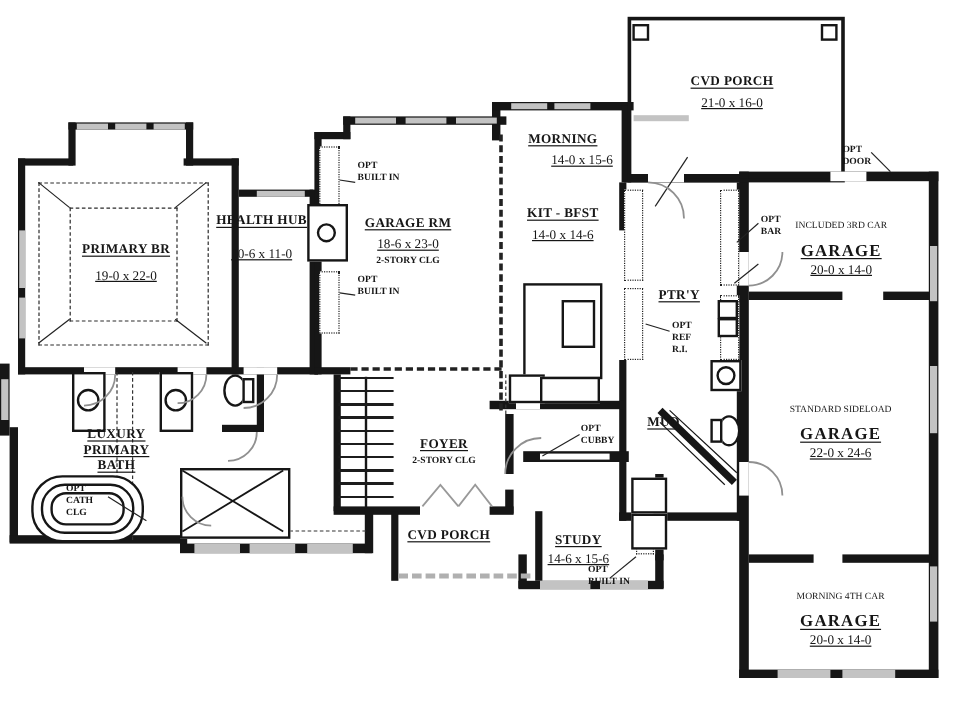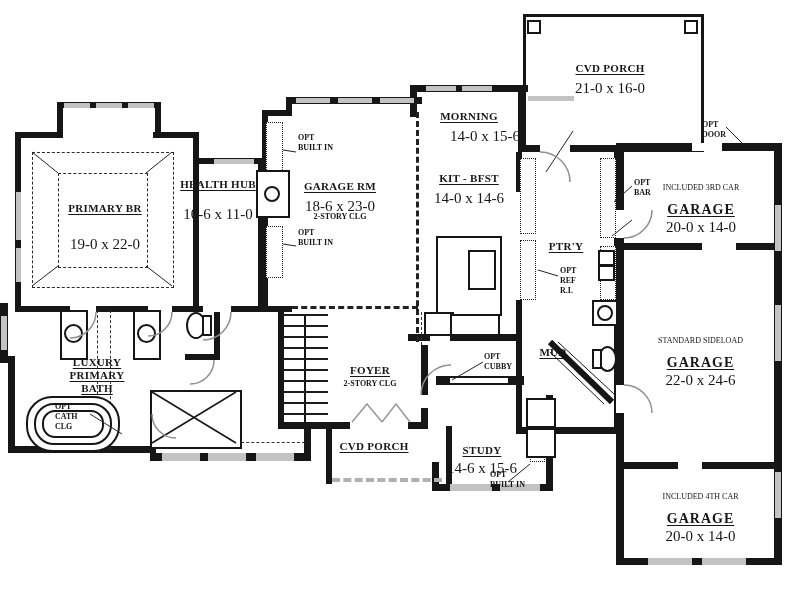--- a/index.html
+++ b/index.html
@@ -17,21 +17,21 @@
   .dash-box{position:absolute;border:1.5px dashed #2a2a2a;z-index:1;}
   .dot-box{position:absolute;border:1.5px dotted #222;z-index:1;background:#fff;}
   .fix{position:absolute;border:2px solid #161616;background:#fff;z-index:2;}
   .round{border-radius:50%;}
   .stairs{position:absolute;z-index:2;background:repeating-linear-gradient(180deg,#1c1c1c 0 2px,transparent 2px 11px);}
   .porch-dash{position:absolute;border-bottom:4px dashed #b0b0b0;z-index:1;}
   svg.overlay{position:absolute;left:0;top:0;z-index:4;pointer-events:none;}
   .lbl{position:absolute;z-index:5;text-align:center;line-height:1.12;}
   .rm{font-weight:bold;font-size:11px;letter-spacing:.3px;text-decoration:underline;text-underline-offset:2px;}
   .rm-big{font-weight:bold;font-size:14px;letter-spacing:1px;text-decoration:underline;text-underline-offset:2px;}
-  .dim{font-size:15px;}
+  .dim{font-size:11px;text-decoration:underline;}
   .note{font-weight:bold;font-size:8px;}
   .pre{font-weight:normal;font-size:8px;line-height:1.25;}
   .ann{position:absolute;z-index:5;font-weight:bold;font-size:8px;line-height:1.25;text-align:left;}
 </style>
 </head>
 <body>
 
 <div id="plan">
 
   <div class="w" style="left:57px;top:102px;width:104px;height:6px"></div>
@@ -208,21 +208,21 @@
       <path d="M540,152 A30,30 0 0 1 570,182"></path>
       <path d="M421,395 A30,30 0 0 1 451,365"></path>
       <path d="M624,238 A28,28 0 0 0 652,210"></path>
       <path d="M624,385 A28,28 0 0 1 652,413"></path>
       <path d="M152,414 A24,24 0 0 0 176,438"></path>
       <path d="M214,360 A24,24 0 0 1 190,384"></path>
     </g>
   </svg>
 
   <div class="lbl rm" style="left:45px;top:202px;width:120px">PRIMARY BR</div>
-  <div class="lbl dim" style="left:45px;top:236px;width:120px">19-0 x 22-0</div>
+  <div class="lbl dim" style="left:45px;top:224px;width:120px">19-0 x 22-0</div>
 
   <div class="lbl rm" style="left:180px;top:178px;width:76px">HEALTH HUB</div>
   <div class="lbl dim" style="left:180px;top:206px;width:76px">10-6 x 11-0</div>
 
   <div class="lbl rm" style="left:285px;top:180px;width:110px">GARAGE RM</div>
   <div class="lbl dim" style="left:285px;top:198px;width:110px">18-6 x 23-0</div>
   <div class="lbl note" style="left:285px;top:213px;width:110px">2-STORY CLG</div>
 
   <div class="lbl rm" style="left:412px;top:110px;width:114px">MORNING</div>
   <div class="lbl dim" style="left:428px;top:128px;width:114px">14-0 x 15-6</div>
@@ -234,21 +234,21 @@
   <div class="lbl dim" style="left:550px;top:80px;width:120px">21-0 x 16-0</div>
 
   <div class="lbl pre" style="left:655px;top:183px;width:92px">INCLUDED 3RD CAR</div>
   <div class="lbl rm-big" style="left:655px;top:202px;width:92px">GARAGE</div>
   <div class="lbl dim" style="left:655px;top:219px;width:92px">20-0 x 14-0</div>
 
   <div class="lbl pre" style="left:648px;top:336px;width:105px">STANDARD SIDELOAD</div>
   <div class="lbl rm-big" style="left:648px;top:355px;width:105px">GARAGE</div>
   <div class="lbl dim" style="left:648px;top:372px;width:105px">22-0 x 24-6</div>
 
-  <div class="lbl pre" style="left:648px;top:492px;width:105px">INCLUDED 4TH CAR</div>
+  <div class="lbl pre" style="left:648px;top:492px;width:105px">MORNING 4TH CAR</div>
   <div class="lbl rm-big" style="left:648px;top:511px;width:105px">GARAGE</div>
   <div class="lbl dim" style="left:648px;top:528px;width:105px">20-0 x 14-0</div>
 
   <div class="lbl rm" style="left:58px;top:356px;width:78px;line-height:1.2">LUXURY PRIMARY BATH</div>
 
   <div class="lbl rm" style="left:330px;top:364px;width:80px">FOYER</div>
   <div class="lbl note" style="left:330px;top:380px;width:80px">2-STORY CLG</div>
 
   <div class="lbl rm" style="left:338px;top:440px;width:72px;line-height:1.25">CVD PORCH</div>
 

